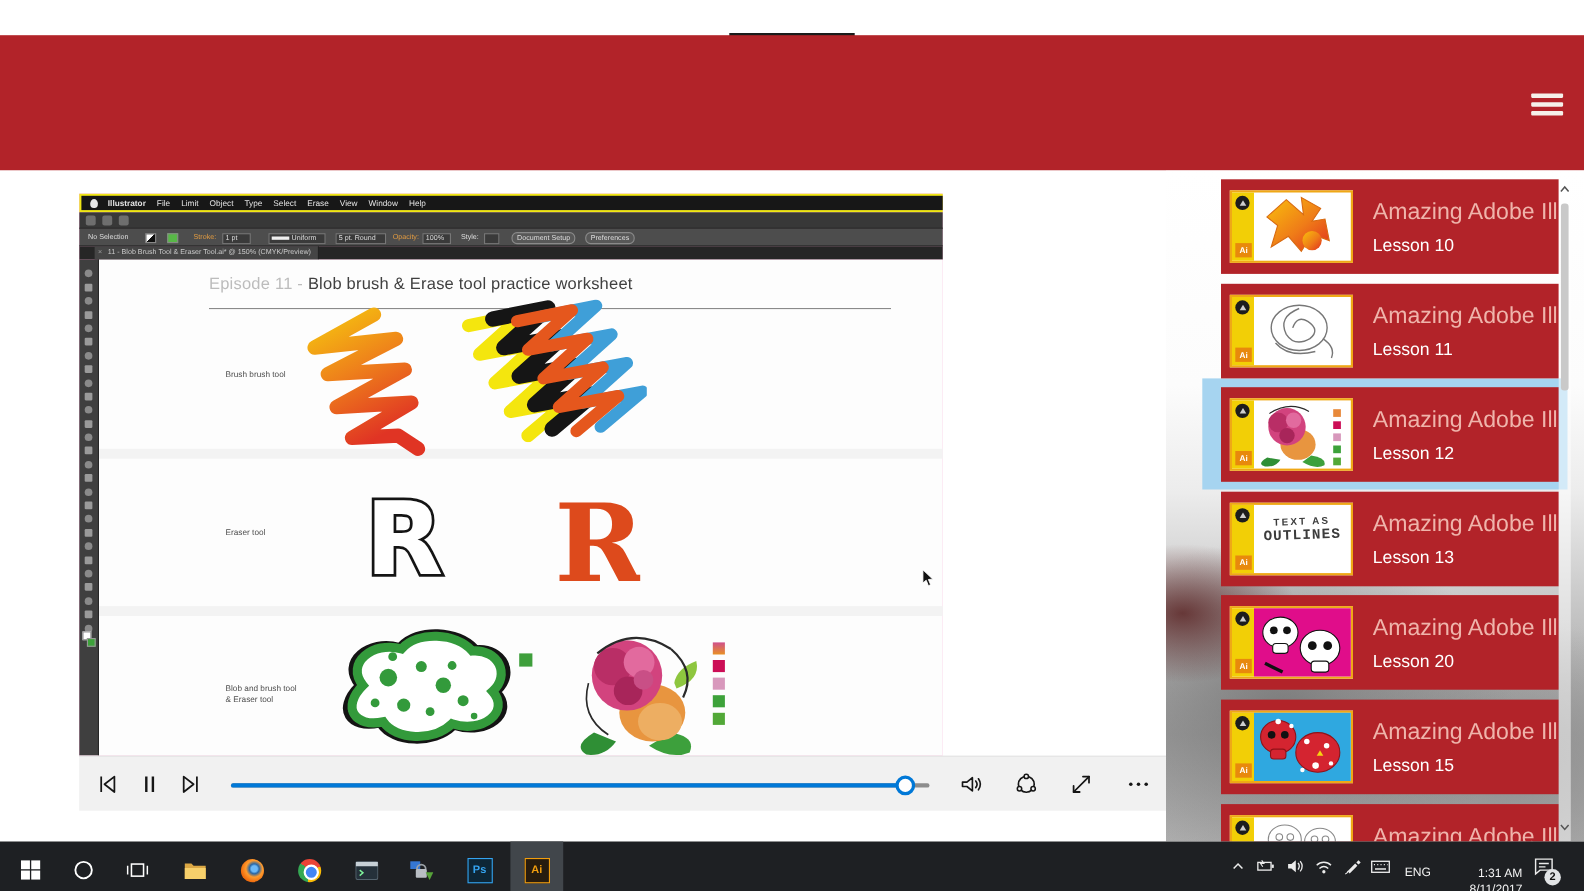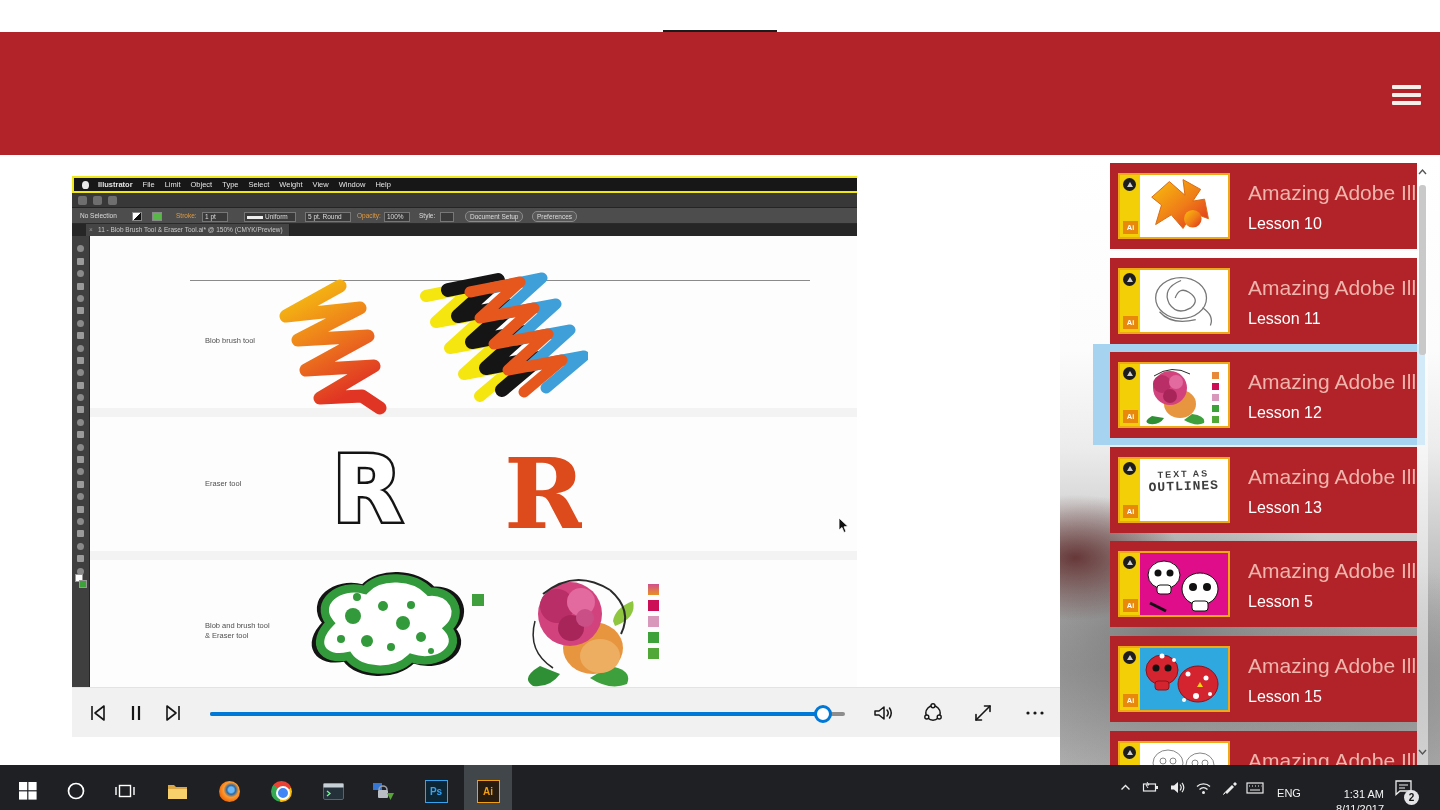--- a/index.html
+++ b/index.html
@@ -186,21 +186,21 @@
         <div class="ai-mbwrap">
           <div class="ai-menubar">
             <span class="apple"></span>
             <span class="mb-items">
                 <span>Illustrator</span>
                 <span>File</span>
                 <span>Limit</span>
                 <span>Object</span>
                 <span>Type</span>
                 <span>Select</span>
-                <span>Weight</span>
+                <span>Erase</span>
                 <span>View</span>
                 <span>Window</span>
                 <span>Help</span>
               </span>
             <span class="mb-status">
                 <i></i>
                 <i class="rnd"></i>
                 <i></i>
                 <i></i>
                 <i class="rnd"></i>
@@ -265,22 +265,23 @@
             <i></i>
             <i></i>
             <i></i>
           </div>
         <span class="fs-ind fs-w" style="position:absolute"></span>
         <span class="fs-ind fs-g" style="position:absolute"></span>
 
         <div class="ai-canvas">
           <div class="ws-band" style="top:172px"></div>
           <div class="ws-band" style="top:315px"></div>
+          <div class="ws-title"><span class="mut">Episode 11 - </span><span class="dark">Blob brush &amp; Erase tool practice worksheet</span></div>
           <div class="ws-rule"></div>
-          <div class="ws-label" style="top:100px">Blob brush tool</div>
+          <div class="ws-label" style="top:100px">Brush brush tool</div>
           <div class="ws-label" style="top:243px">Eraser tool</div>
           <div class="ws-label" style="top:385px"><span>Blob and brush tool</span><br><span>&amp; Eraser tool</span></div>
 
           <svg style="position:absolute;left:172px;top:40px" width="130" height="140" viewBox="0 0 130 140">
             <defs>
                 <linearGradient id="gz" x1="0" y1="0" x2="0.4" y2="1">
                   <stop offset="0" stop-color="#f6c60f"></stop>
                   <stop offset="0.5" stop-color="#ee7f1b"></stop>
                   <stop offset="1" stop-color="#e03424"></stop>
                 </linearGradient>
@@ -642,21 +643,21 @@
               <circle cx="53" cy="34" r="4" fill="#111"></circle>
               <circle cx="67" cy="34" r="4" fill="#111"></circle>
               <path d="M10,50 L26,58" stroke="#111" stroke-width="3"></path>
             </svg>
         </div>
         <div class="tstrip"></div>
         <div class="tlogo"></div>
         <div class="tai">Ai</div>
       </div>
       <div class="ctitle">Amazing Adobe Illus</div>
-      <div class="clesson">Lesson 5</div>
+      <div class="clesson">Lesson 20</div>
     </div>
 
     <div class="card" style="top:481px">
       <div class="thumb">
         <div class="tart" style="background:#2fa8e0">
           <svg width="88" height="62" viewBox="0 0 88 62">
               <g fill="#d42430" stroke="#8f1218">
                 <ellipse cx="22" cy="22" rx="16" ry="15"></ellipse>
                 <rect x="15" y="33" width="14" height="9" rx="3"></rect>
                 <ellipse cx="58" cy="36" rx="20" ry="18"></ellipse>

